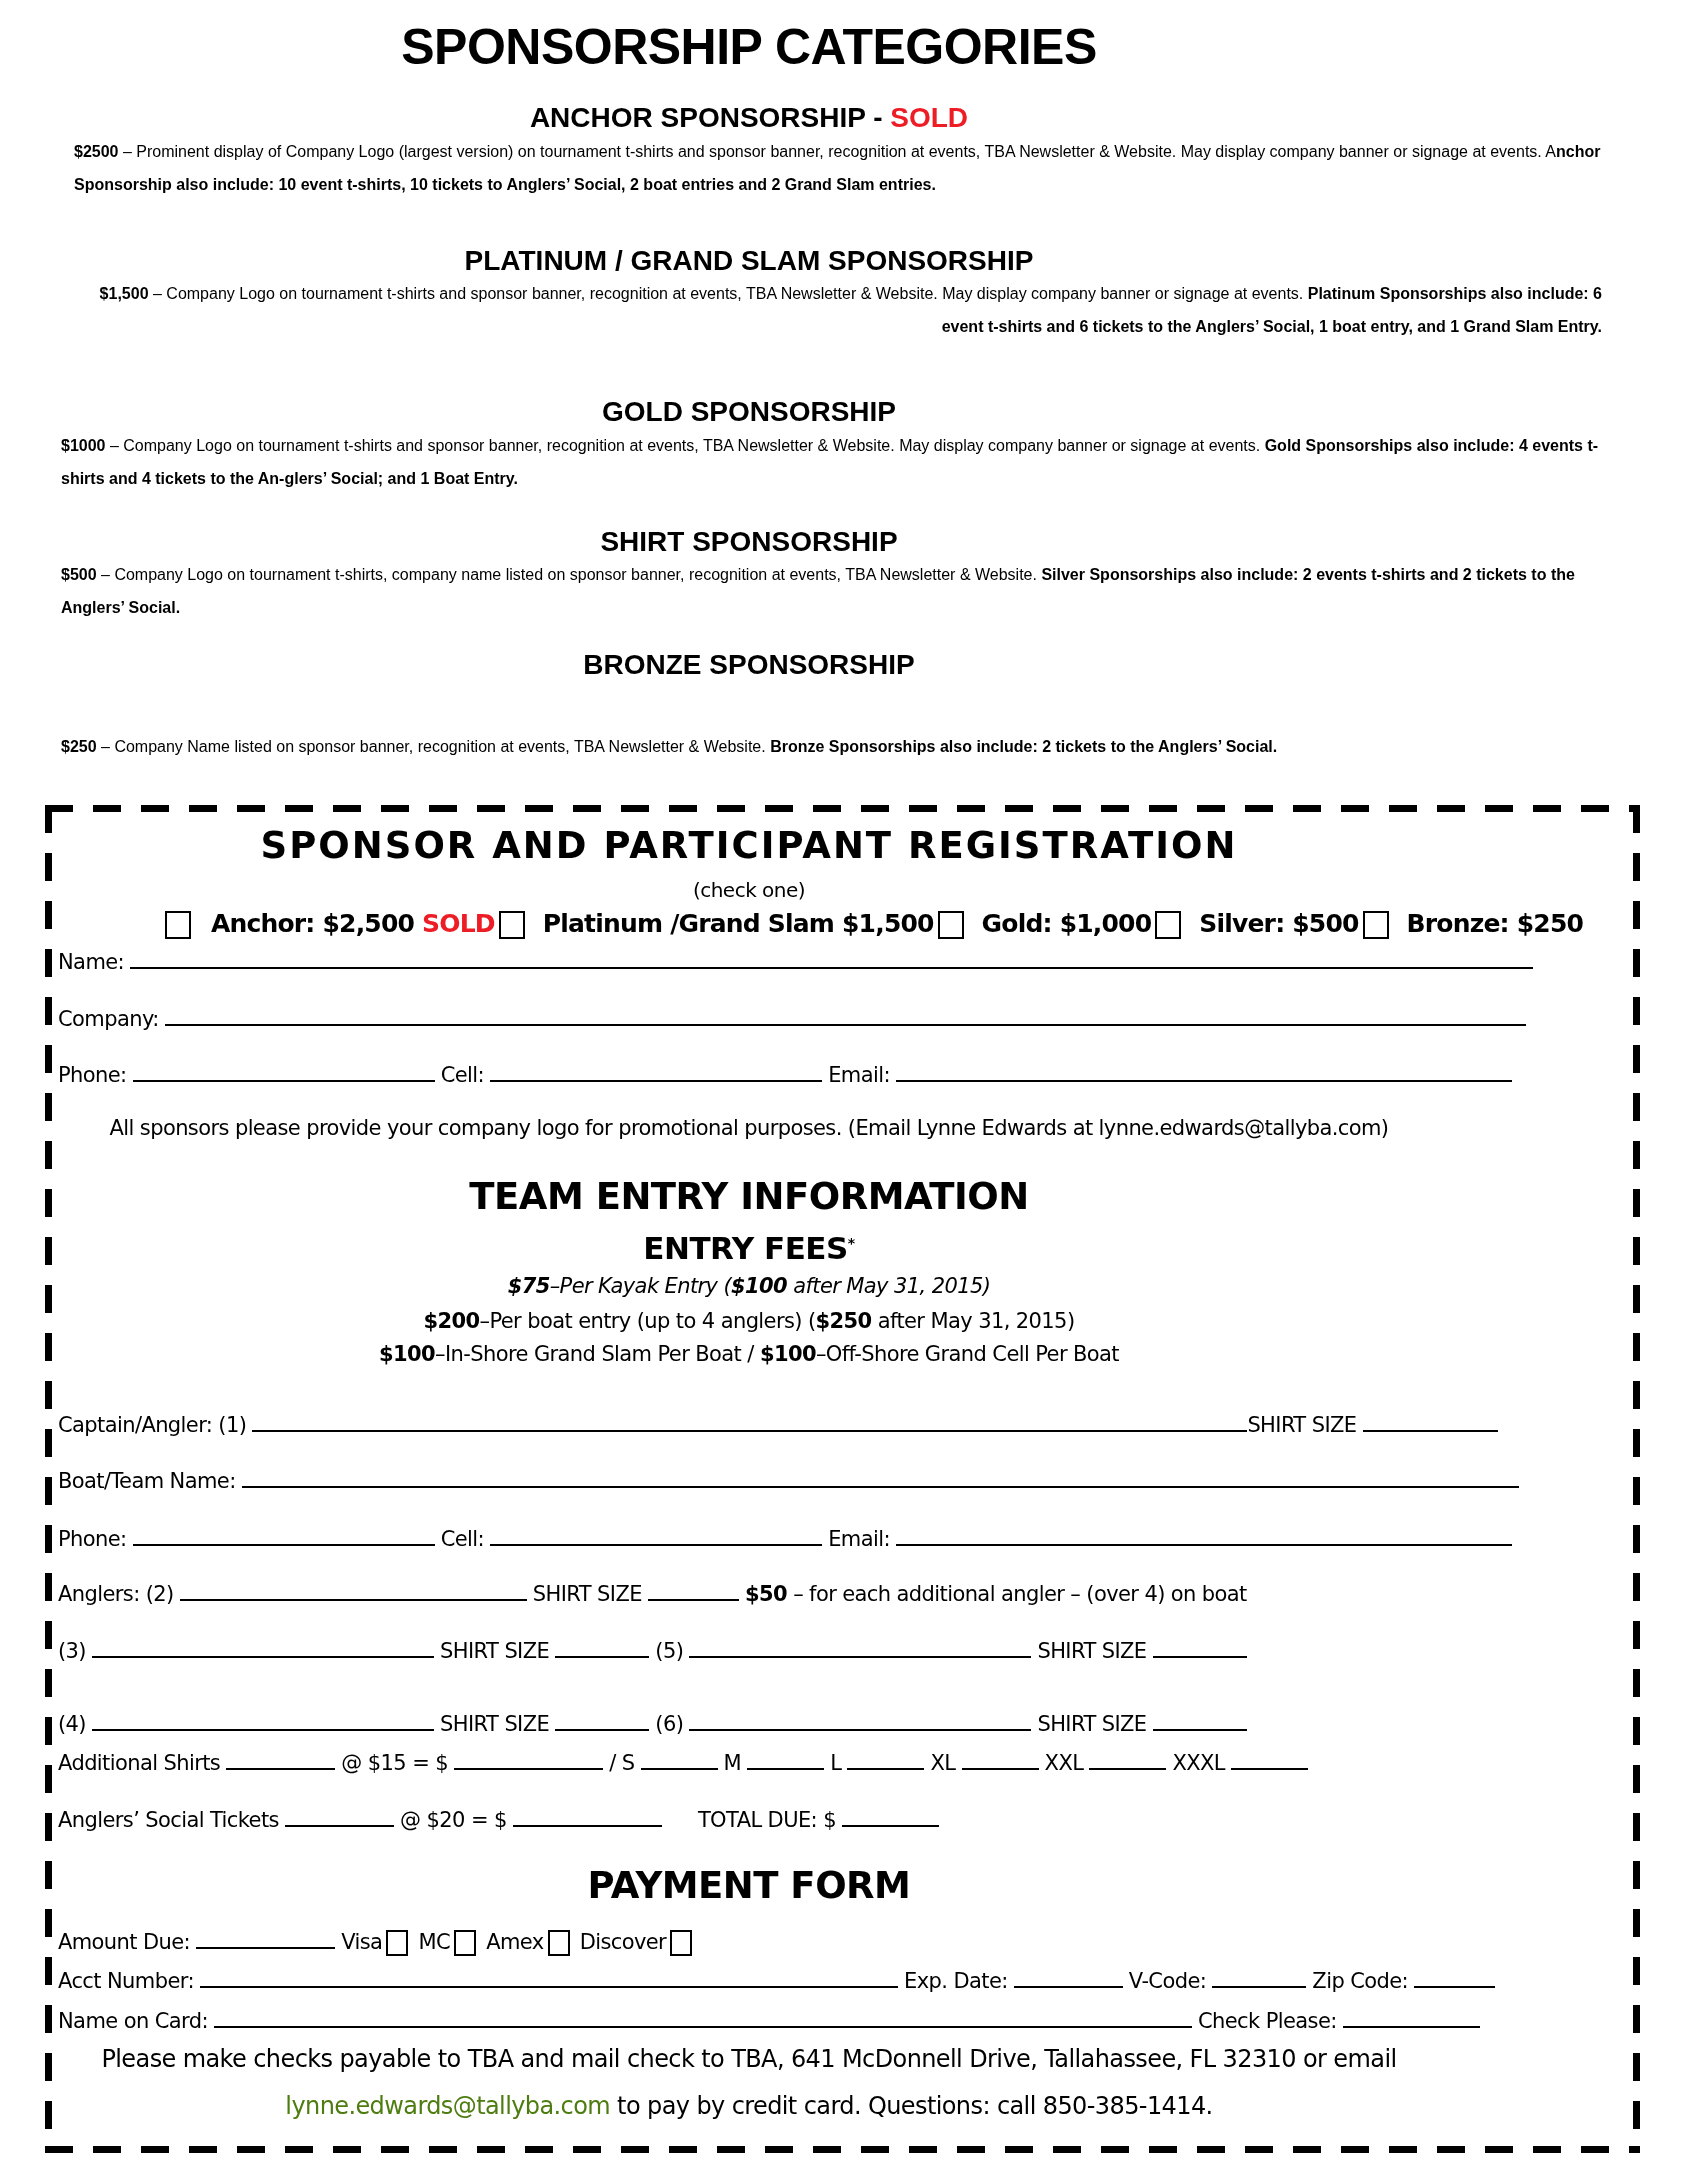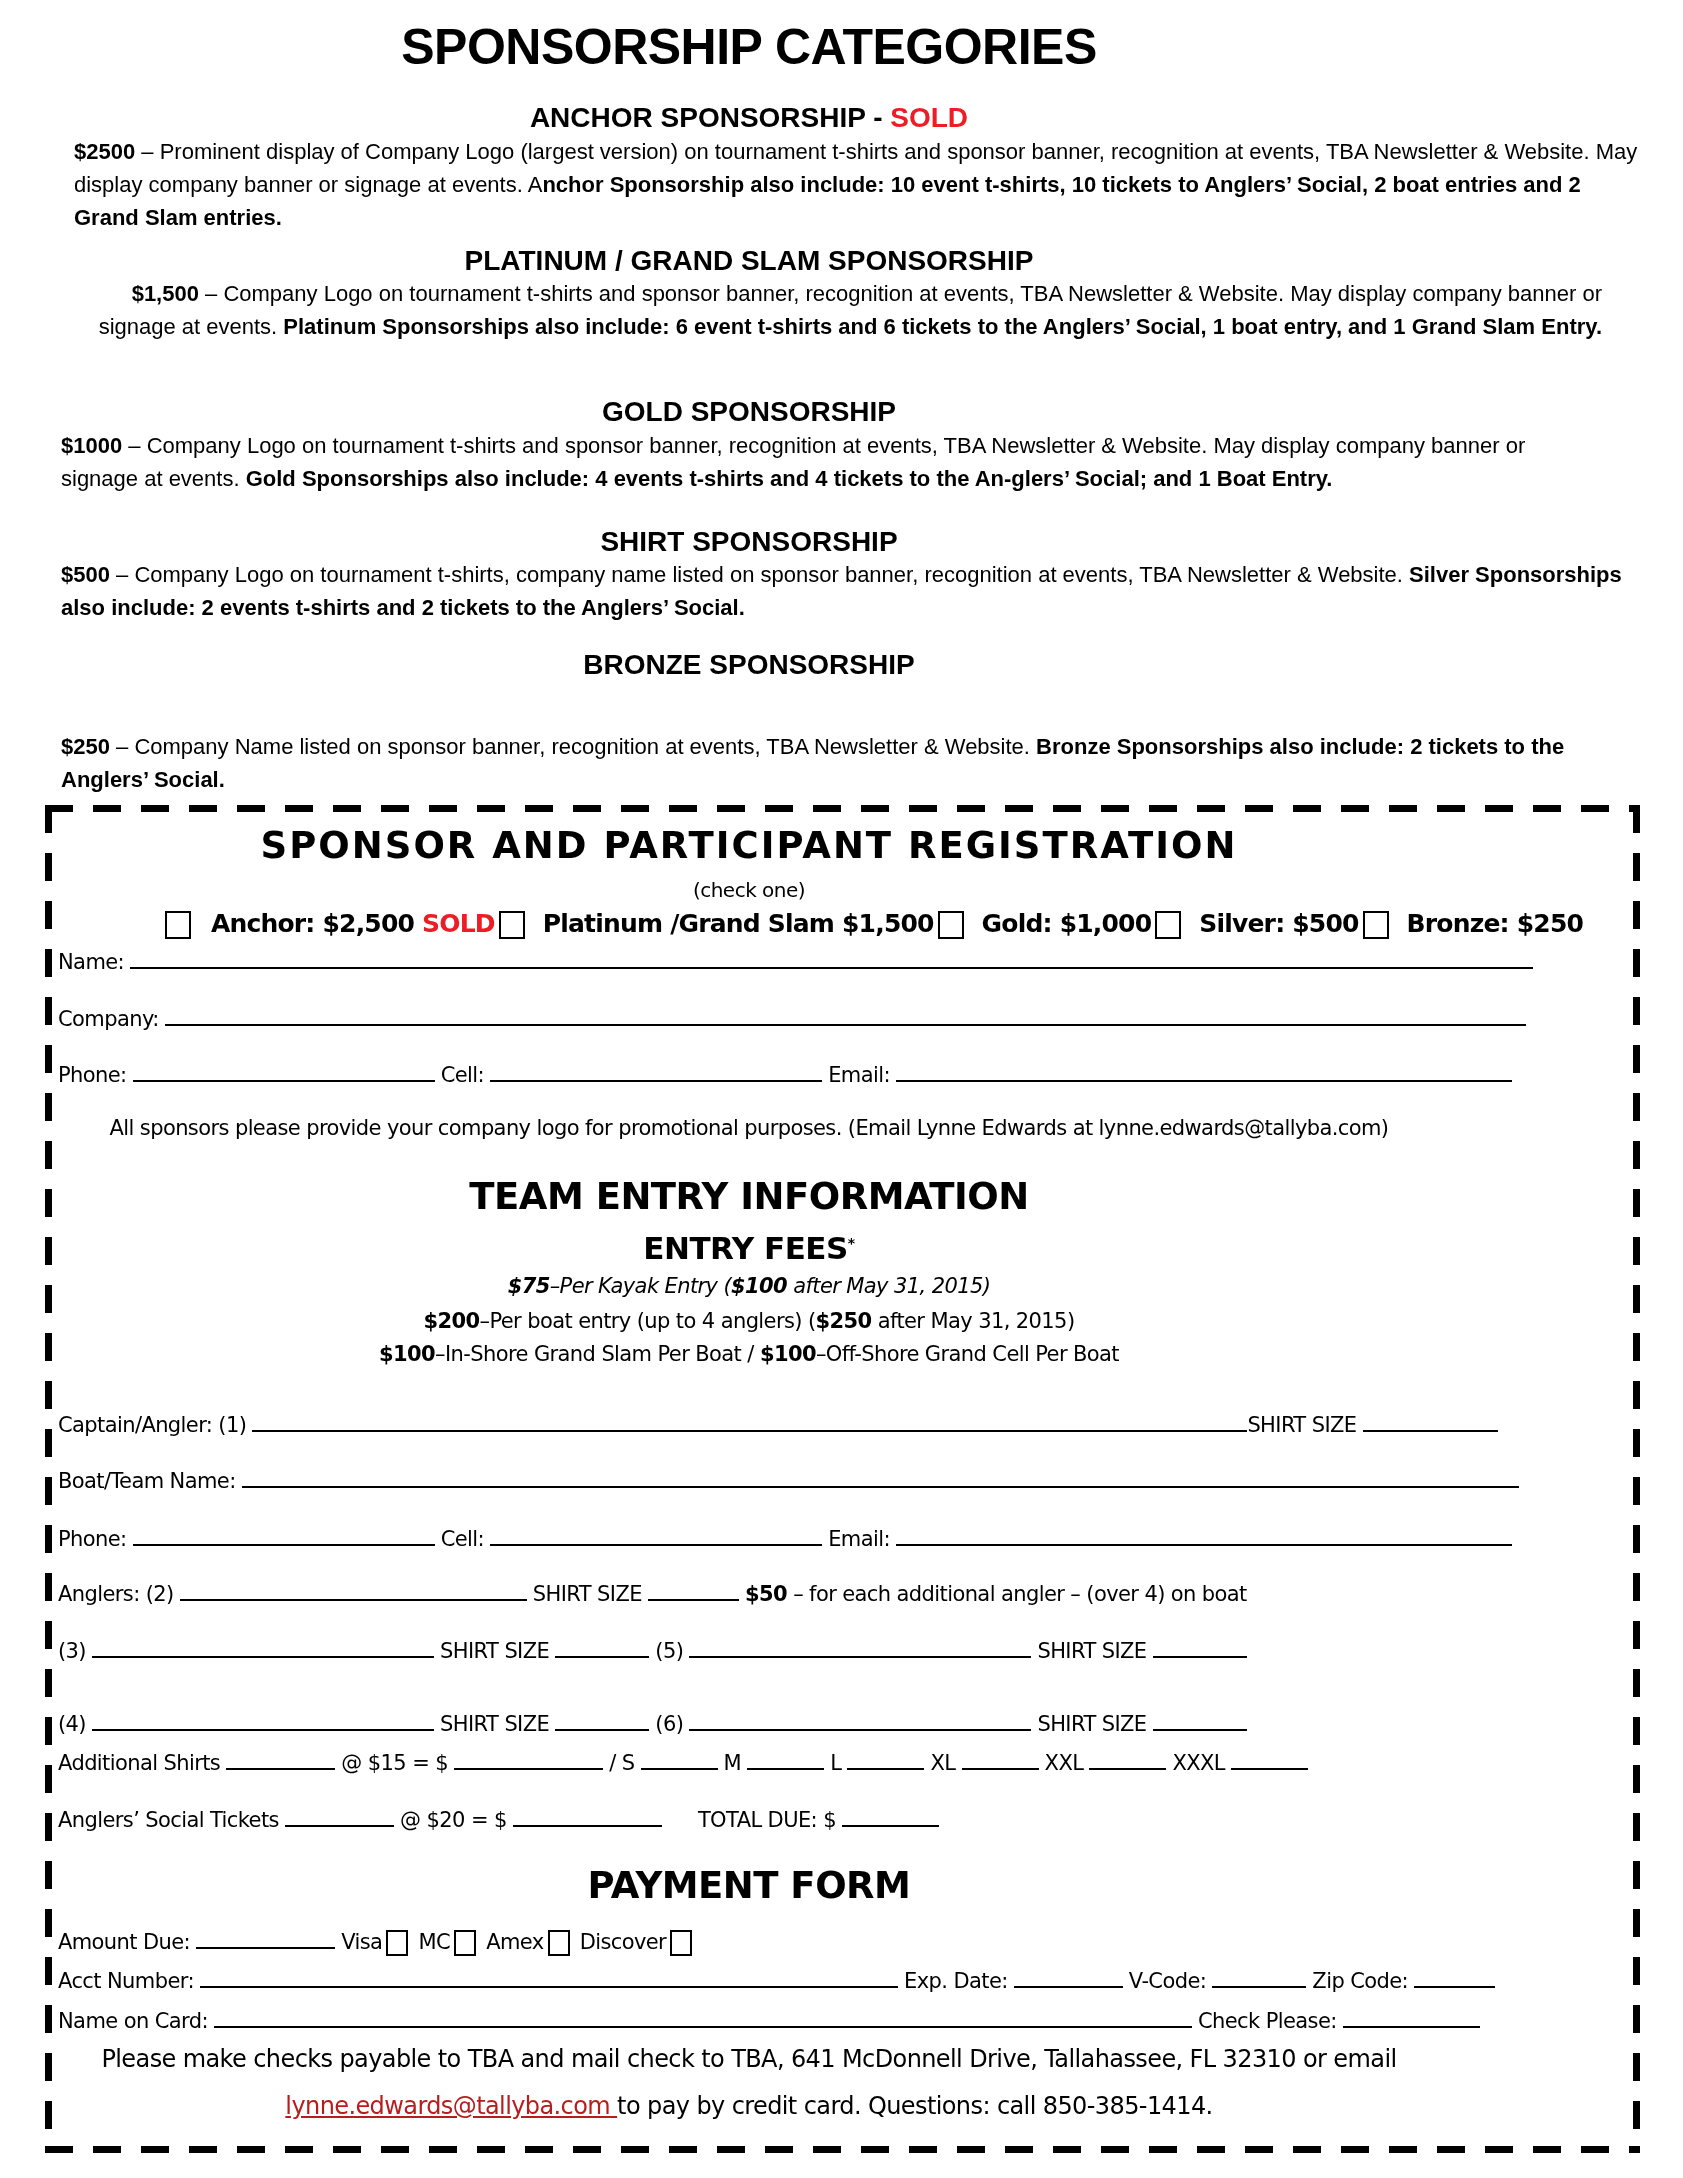--- a/index.html
+++ b/index.html
@@ -4,40 +4,40 @@
 <style>
   html, body { margin:0; padding:0; background:#ffffff; }
   body { width:1683px; height:2178px; position:relative; overflow:hidden; color:#000; }
   .abs { position:absolute; white-space:nowrap; }
   .arial { font-family:"Liberation Sans", sans-serif; }
   .cal { font-family:"DejaVu Sans", sans-serif; }
   .center { left:0; width:1498px; text-align:center; }
   .title { top:18px; font-size:50px; font-weight:bold; letter-spacing:-0.5px; }
   .sec-h { font-size:28px; font-weight:bold; }
   .sold { color:#ee1c24; }
-  .para { position:absolute; font-family:"Liberation Sans", sans-serif; font-size:22px; line-height:33px; white-space:normal; }
+  .para { position:absolute; font-family:"Liberation Sans", sans-serif; font-size:16px; line-height:33px; white-space:normal; }
   .para b { font-weight:bold; }
 
   .box { position:absolute; left:45px; top:805px; width:1595px; height:1348px; }
   .bt, .bb { position:absolute; left:0; width:1595px; height:7px;
      background:repeating-linear-gradient(90deg,#000 0 28px,transparent 28px 48px); }
   .bt { top:0; } .bb { bottom:0; }
   .bl, .br { position:absolute; top:0; width:7px; height:1348px;
      background:repeating-linear-gradient(180deg,#000 0 28px,transparent 28px 48px); }
   .bl { left:0; } .br { right:0; }
   .line { display:inline-block; border-bottom:2.5px solid #000; height:22px; vertical-align:baseline; }
   .row { position:absolute; left:58px; white-space:nowrap; font-family:"DejaVu Sans", sans-serif; font-size:21px; letter-spacing:-0.6px; }
   .cb { display:inline-block; width:26px; height:28px; border:2px solid #000; vertical-align:middle; box-sizing:border-box; margin:0 4px; background:#fff; }
   .cb-sm { width:22px; height:26px; }
   .h-reg { font-family:"DejaVu Sans", sans-serif; font-size:37px; font-weight:bold; letter-spacing:2px; }
   .h-team { font-family:"DejaVu Sans", sans-serif; font-size:37px; font-weight:bold; letter-spacing:-0.5px; }
   .h-fees { font-family:"DejaVu Sans", sans-serif; font-size:31px; font-weight:bold; letter-spacing:-0.5px; }
   .fee { font-family:"DejaVu Sans", sans-serif; font-size:21px; letter-spacing:-0.6px; }
   .opt { font-family:"DejaVu Sans", sans-serif; font-size:25px; font-weight:bold; letter-spacing:-0.8px; }
-  .link { color:#b91c1c; text-decoration:underline; }
+  .link { color:#4d7c0f; }
   .ast { font-size:14px; vertical-align:super; }
 </style>
 </head>
 <body>
 
 <div class="abs center arial title">SPONSORSHIP CATEGORIES</div>
 
 <div class="abs center arial sec-h" style="top:102px;">
   <span>ANCHOR SPONSORSHIP  - </span><span class="sold">SOLD</span>
 </div>

